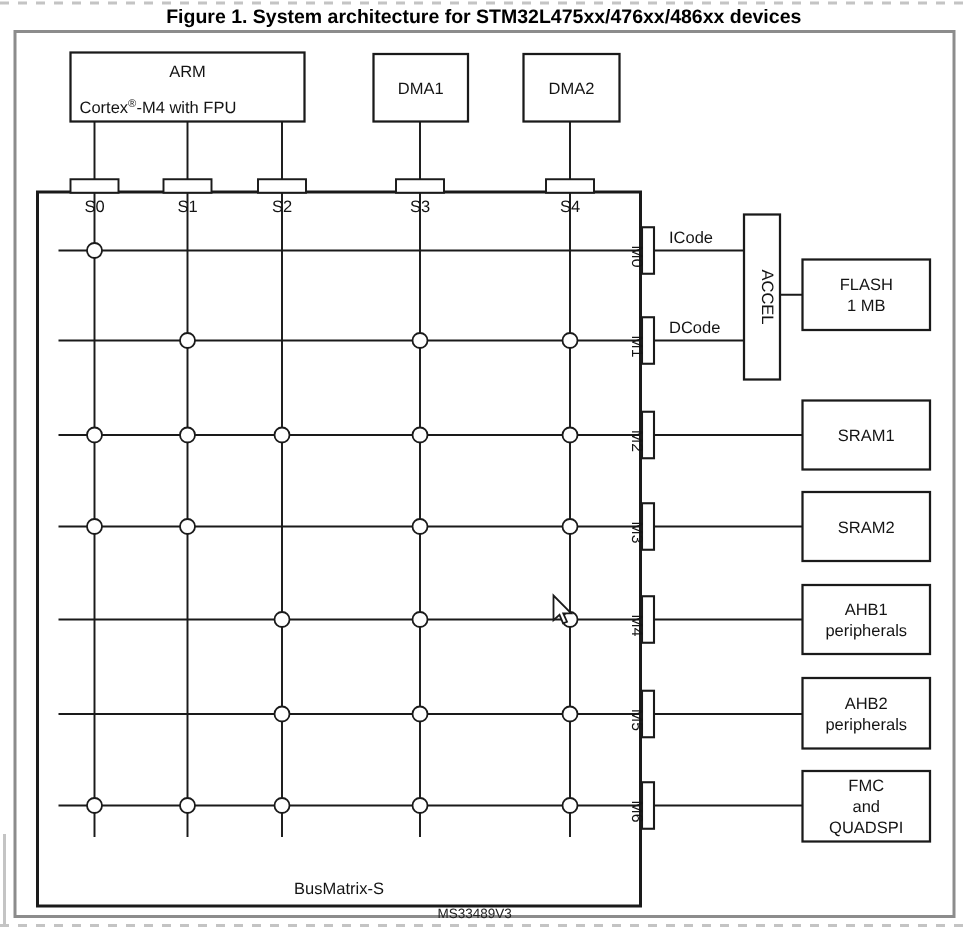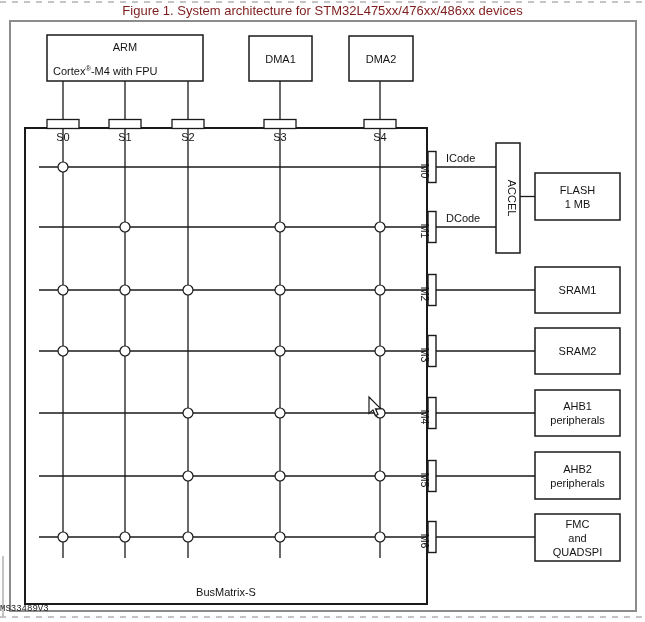--- a/index.html
+++ b/index.html
@@ -4,25 +4,25 @@
 <style>
   html,body{margin:0;padding:0;background:#ffffff;}
   body{width:645px;height:622px;overflow:hidden;font-family:"Liberation Sans",sans-serif;}
   .page{position:relative;width:645px;height:622px;background:#fff;}
   .dash-line{position:absolute;left:0;width:645px;height:2px;
     background:repeating-linear-gradient(90deg,var(--dash,#c4c4c4) 0 6px,transparent 6px 12px);}
   .dash-top{top:1px;}
   .dash-bottom{top:616px;}
   .page-edge-left{position:absolute;left:2px;top:556px;width:2px;height:62px;background:var(--dash,#c4c4c4);}
   .figure-title{position:absolute;top:3px;left:0;width:645px;text-align:center;
-    font-size:13px;font-weight:normal;color:#7f1d1d;letter-spacing:0px;}
+    font-size:13px;font-weight:bold;color:#000000;letter-spacing:0px;}
   .figure-frame{position:absolute;left:9px;top:20px;width:624px;height:588px;
     border:2px solid #8c8c8c;}
-  .watermark{position:absolute;top:604px;left:0;width:633px;text-align:left;
-    font-size:9px;color:#222;font-family:Liberation Mono, monospace;}
+  .watermark{position:absolute;top:604px;left:0;width:633px;text-align:center;
+    font-size:9px;color:#222;}
   svg#diagram{position:absolute;left:0;top:0;}
   svg text{font-family:"Liberation Sans",sans-serif;fill:#141414;}
 </style>
 </head>
 <body>
 
 <div class="page">
   <div class="dash-line dash-top"></div>
   <div class="dash-line dash-bottom"></div>
   <div class="page-edge-left"></div>

